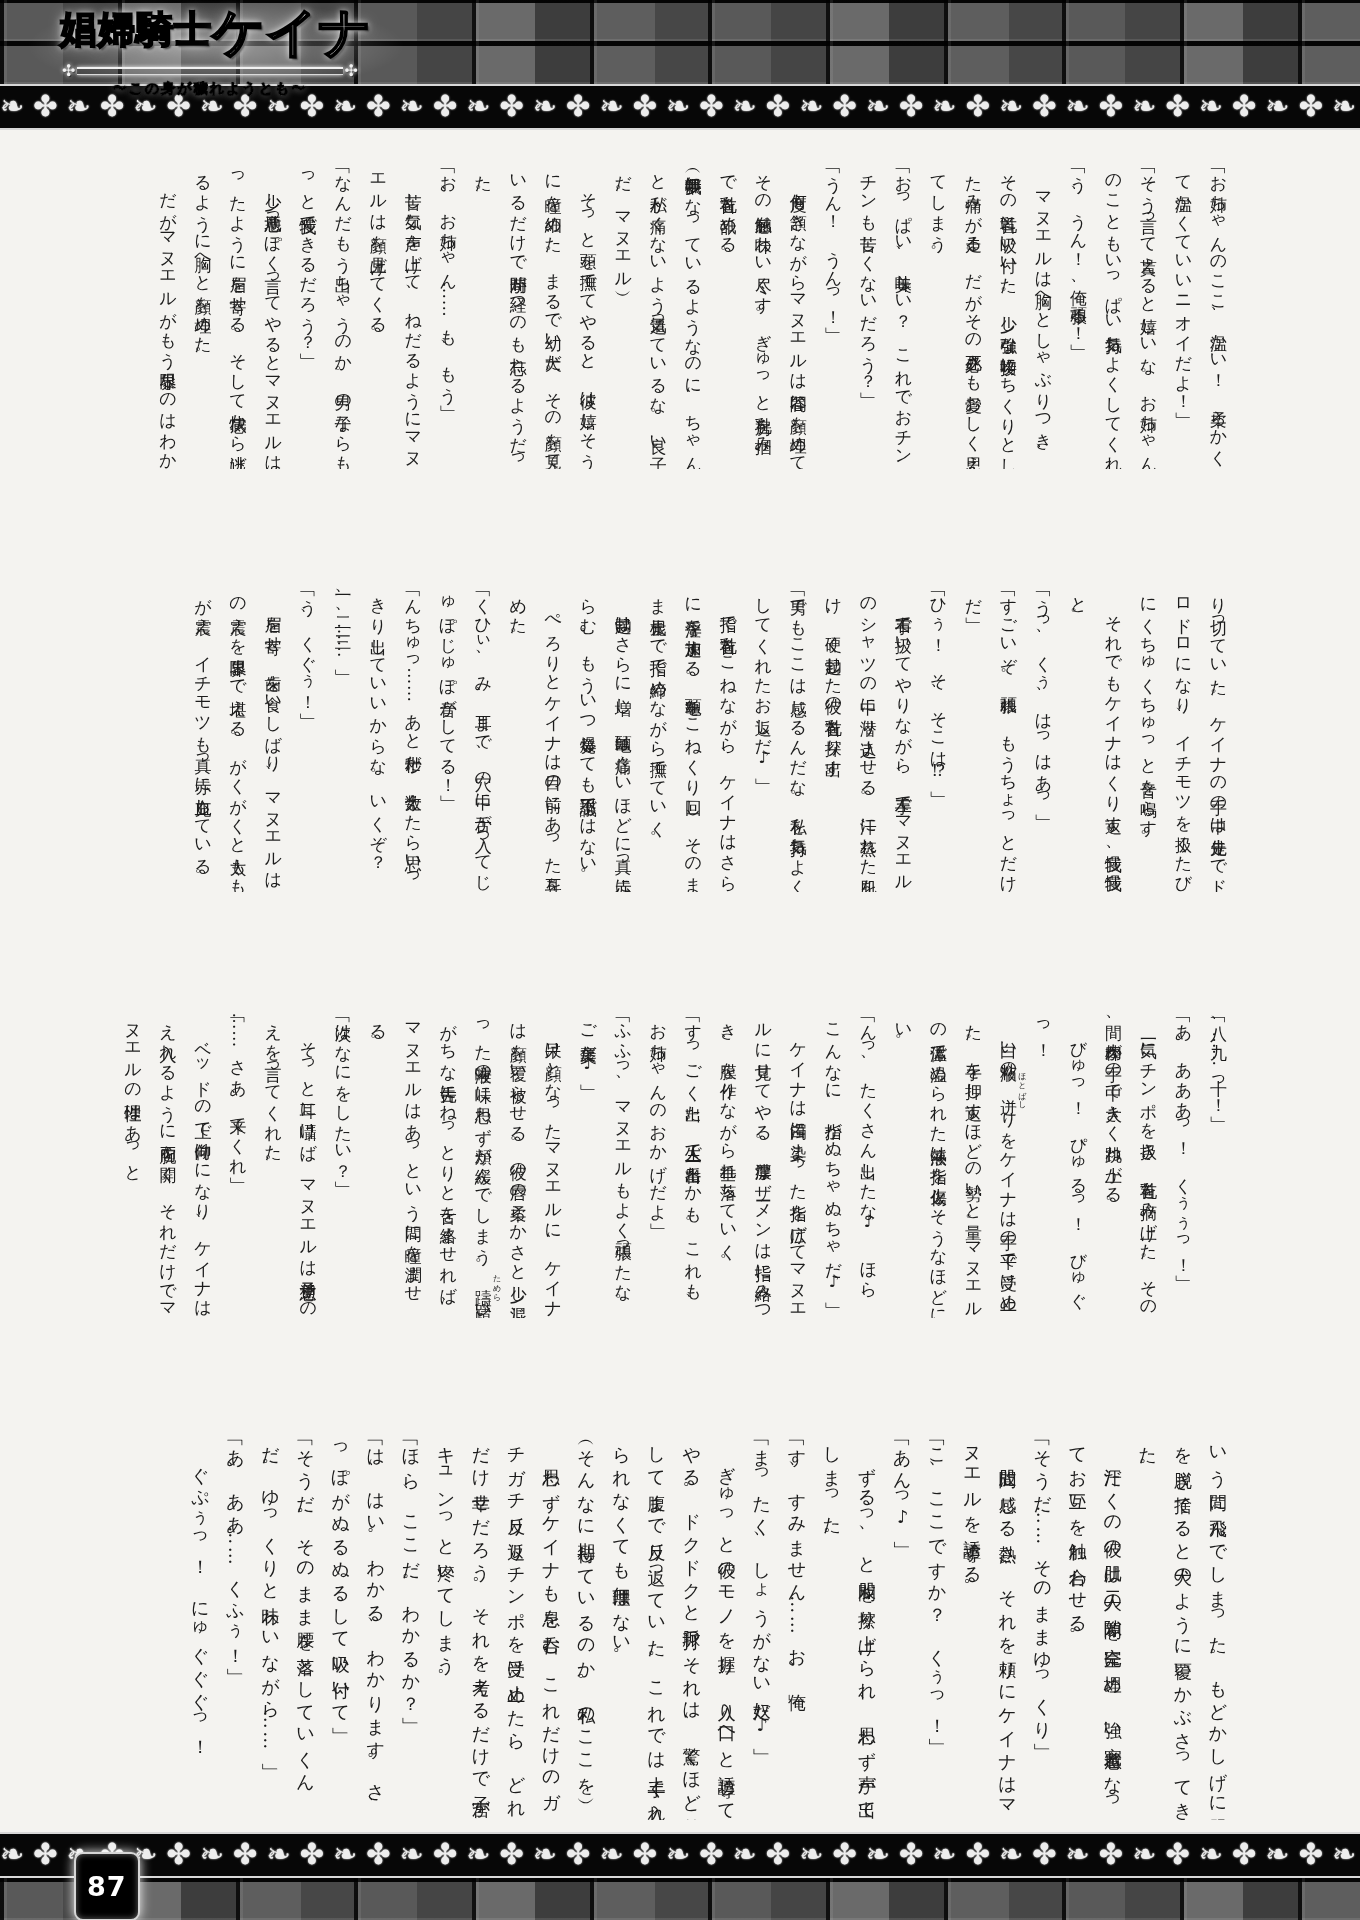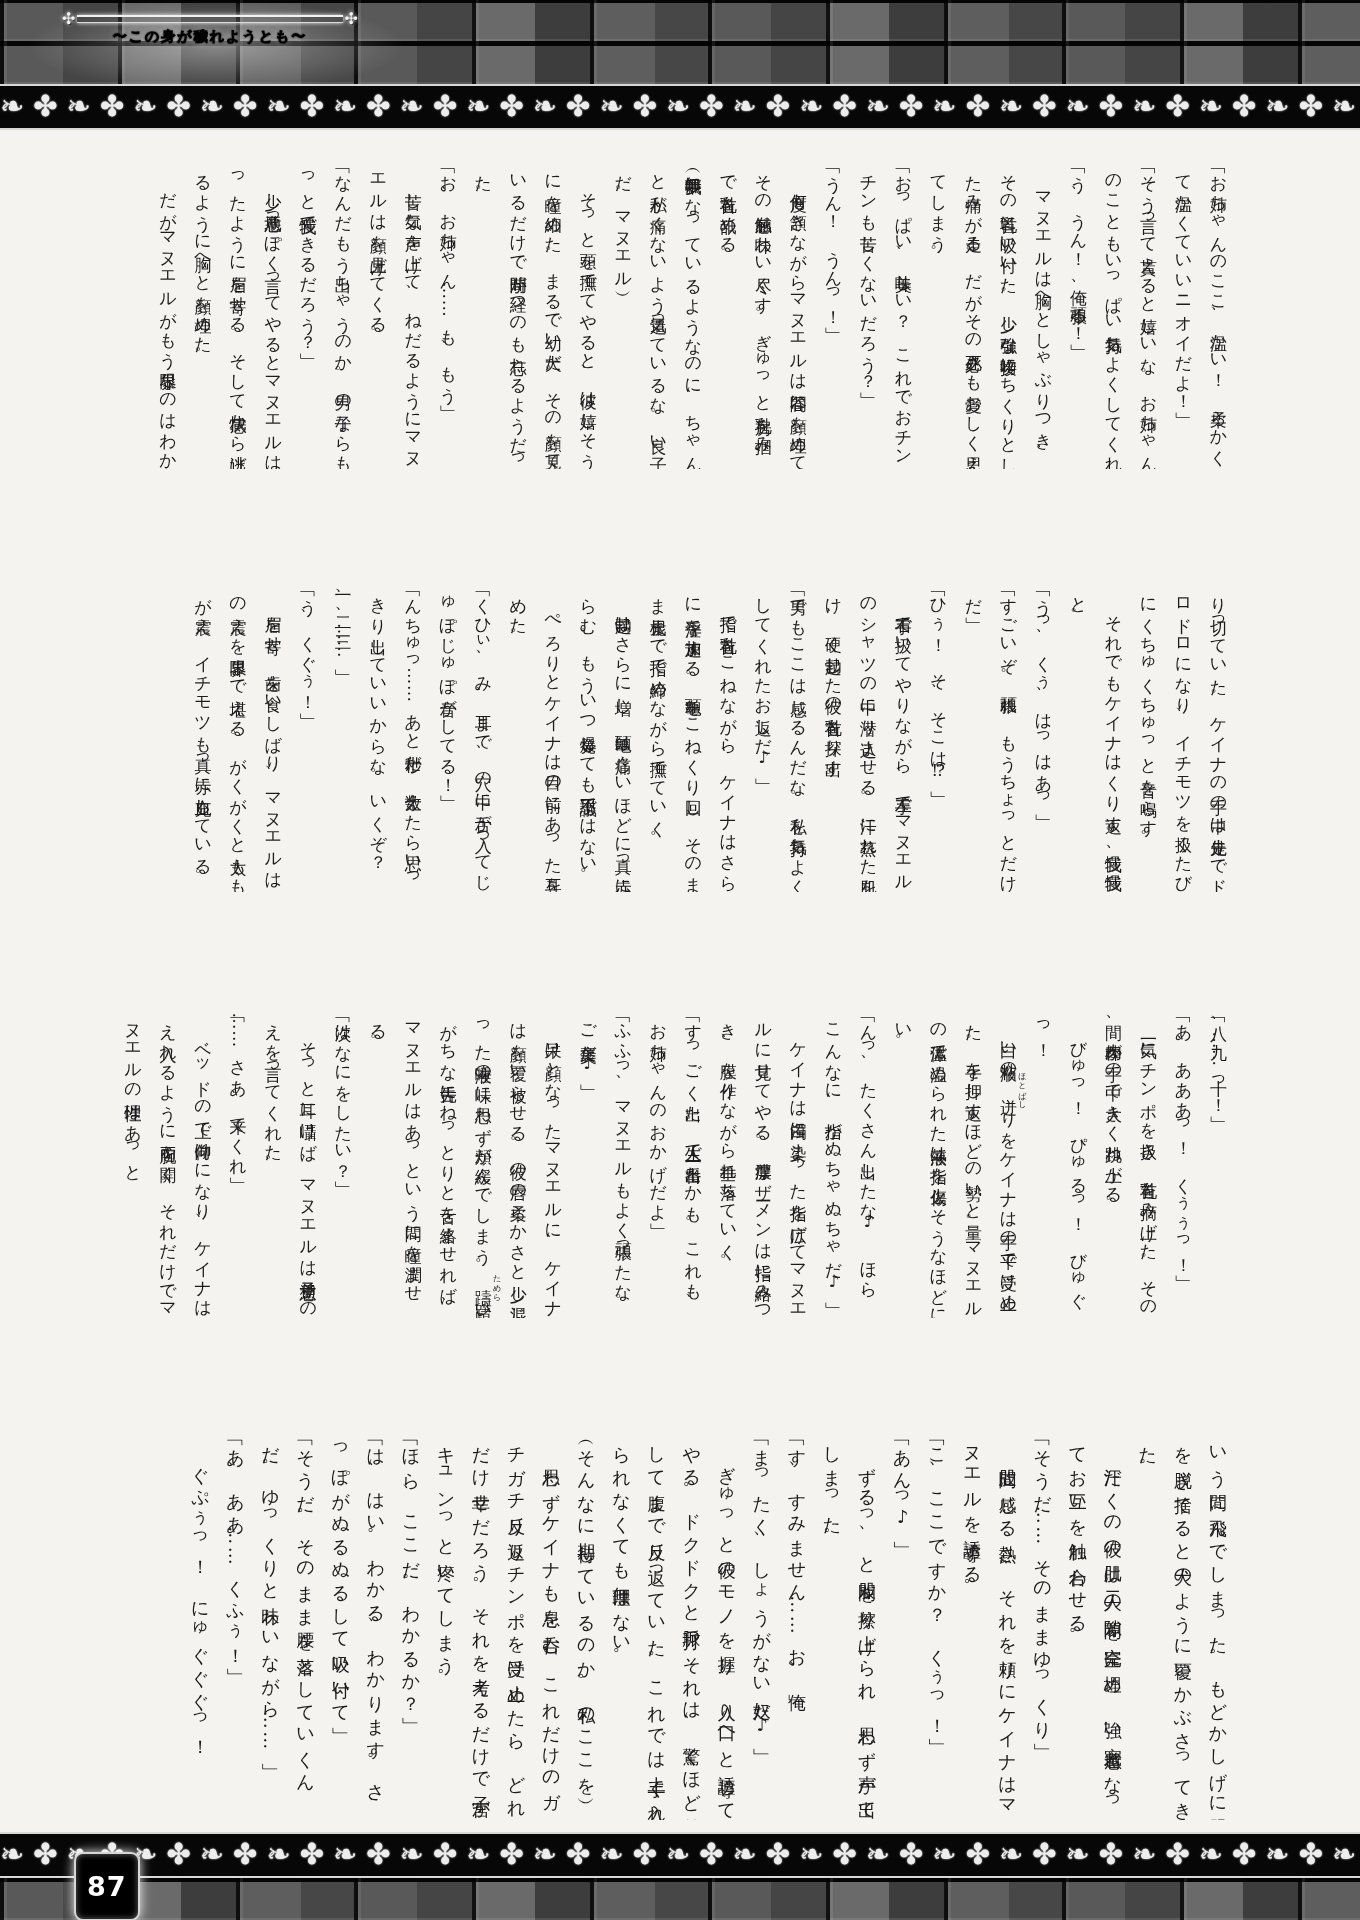--- a/index.html
+++ b/index.html
@@ -84,20 +84,21 @@
 </head>
 <body>
 
 <div class="page">
 
   <div class="bricks top">
     <div class="title-glow"></div>
   </div>
 
   <div class="title-block">
+    <div class="title-line"><span class="title-main">娼婦騎士</span><span class="title-kana">ケイナ</span></div>
     <div class="ornamental-rule">
       <span class="orn">✣</span>
       <span class="line"></span>
       <span class="orn">✣</span>
     </div>
     <div class="subtitle">〜この身が穢れようとも〜</div>
   </div>
 
   <div class="floral top">
     <span class="pattern">❧✤❧✤❧✤❧✤❧✤❧✤❧✤❧✤❧✤❧✤❧✤❧✤❧✤❧✤❧✤❧✤❧✤❧✤❧✤❧✤❧✤❧✤❧✤❧✤❧✤❧✤</span>

